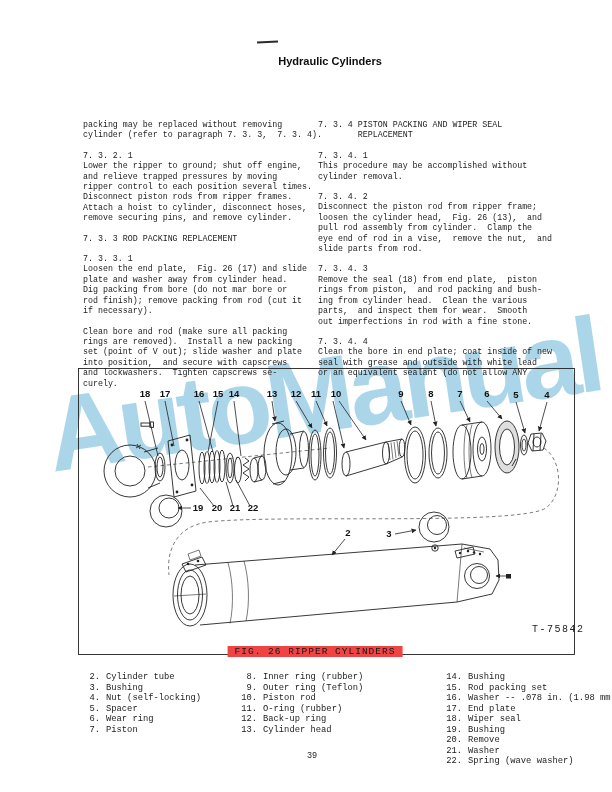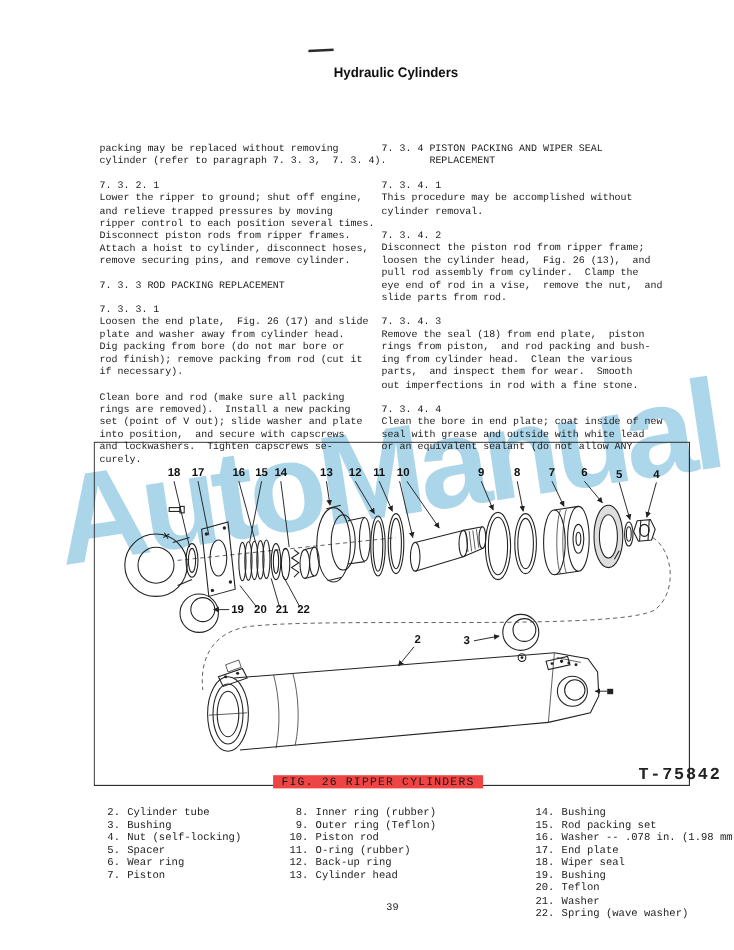--- a/index.html
+++ b/index.html
@@ -22,29 +22,29 @@
   #colL{left:83px;width:240px;}
   #colR{left:318px;width:246px;}
   .para{margin:0 0 10px 0;}
   .phead,.pbody{white-space:pre-wrap;}
   .figure{position:absolute;left:78px;top:368px;width:590px;height:287px;z-index:2;}
   .figure svg{position:absolute;left:0;top:0;}
   .fig-caption{
     position:absolute;left:315px;top:646px;transform:translateX(-50%);
     background:#ef4444;padding:0 7px;font-size:9.5px;letter-spacing:1px;z-index:3;white-space:nowrap;color:#161616;
   }
-  .fig-ref{position:absolute;left:532px;top:638px;font-size:14px;letter-spacing:1.5px;z-index:3;color:#222;font-weight:bold;}
+  .fig-ref{position:absolute;left:532px;top:624px;font-size:10px;letter-spacing:1.5px;z-index:3;color:#222;}
   .parts{position:absolute;top:672px;font-size:8.8px;line-height:10.5px;z-index:2;}
   #pcol1{left:80px;}
   #pcol2{left:237px;}
   #pcol3{left:398px;margin-left:44px;}
   .part-row{display:flex;}
   .part-num{display:inline-block;width:20px;text-align:right;flex:0 0 20px;}
   .part-label{margin-left:6px;white-space:pre;}
-  .page-num{position:absolute;left:327px;top:751px;transform:translateX(-50%);font-size:8.5px;z-index:2;}
+  .page-num{position:absolute;left:312px;top:751px;transform:translateX(-50%);font-size:8.5px;z-index:2;}
   
   .ln{stroke:#222;stroke-width:0.9;fill:none;}
   .thin{stroke:#222;stroke-width:0.6;fill:none;}
   .lead{stroke:#222;stroke-width:0.8;fill:none;}
   .dash{stroke:#444;stroke-width:0.7;fill:none;stroke-dasharray:3.5 2.8;}
   .co{font-family:"Liberation Sans",sans-serif;font-weight:bold;font-size:9.5px;fill:#111;text-anchor:middle;}
   .dot{fill:#222;stroke:none;}
 </style>
 </head>
 <body>
@@ -425,21 +425,21 @@
       <span class="part-label">Wiper seal</span>
     </div>
 
     <div class="part-row">
       <span class="part-num">19.</span>
       <span class="part-label">Bushing</span>
     </div>
 
     <div class="part-row">
       <span class="part-num">20.</span>
-      <span class="part-label">Teflon</span>
+      <span class="part-label">Remove</span>
     </div>
 
     <div class="part-row">
       <span class="part-num">21.</span>
       <span class="part-label">Washer</span>
     </div>
 
     <div class="part-row">
       <span class="part-num">22.</span>
       <span class="part-label">Spring (wave washer)</span>

